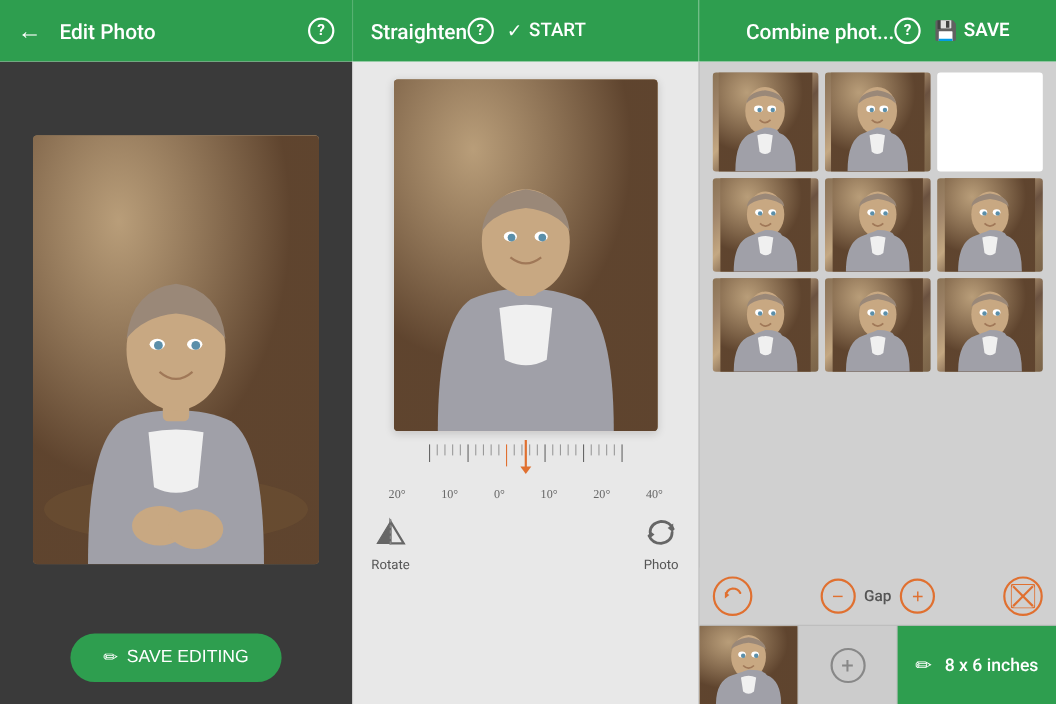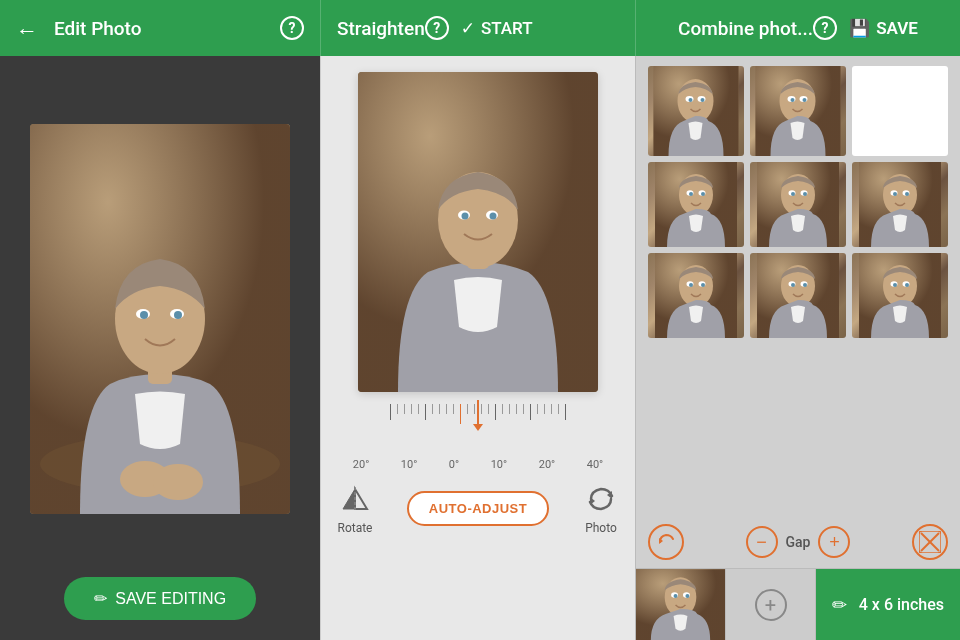--- a/index.html
+++ b/index.html
@@ -175,21 +175,22 @@
       align-items: center;
       margin-top: 8px;
     }
 
     .ruler-labels {
       display: flex;
       width: 100%;
       justify-content: space-around;
       font-size: 11px;
       color: #666;
-      margin-top: 18px;
+      margin-top: 4px;
+      font-family: Liberation Serif, serif;
     }
 
     .bottom-controls {
       display: flex;
       width: 100%;
       justify-content: space-between;
       align-items: center;
       padding: 10px 0 8px 0;
     }
 
@@ -575,21 +576,20 @@
         <div class="control-icon">
           <svg width="32" height="32" viewBox="0 0 32 32" xmlns="http://www.w3.org/2000/svg">
             <polygon points="4,26 16,6 16,26" fill="#666" stroke="#666" stroke-width="1"></polygon>
             <polygon points="28,26 16,6 16,26" fill="none" stroke="#666" stroke-width="2"></polygon>
             <line x1="16" y1="4" x2="16" y2="28" stroke="#888" stroke-width="1.5" stroke-dasharray="3,2"></line>
           </svg>
         </div>
         <span>Rotate</span>
       </div>
 
-      <button class="auto-adjust-btn">AUTO-ADJUST</button>
 
       <div class="control-item">
         <div class="control-icon">
           <svg width="32" height="32" viewBox="0 0 32 32" xmlns="http://www.w3.org/2000/svg">
             <path d="M6 16 Q6 8 16 6 Q24 6 27 13" stroke="#666" stroke-width="2.5" fill="none" stroke-linecap="round"></path>
             <polygon points="27,8 27,16 22,12" fill="#666"></polygon>
             <path d="M26 16 Q26 24 16 26 Q8 26 5 19" stroke="#666" stroke-width="2.5" fill="none" stroke-linecap="round"></path>
             <polygon points="5,22 5,14 10,18" fill="#666"></polygon>
           </svg>
         </div>
@@ -825,17 +825,17 @@
           <path d="M40 36 Q45 41 50 36" stroke="#a07858" stroke-width="1.5" fill="none"></path>
         </svg>
       </div>
 
       <div class="strip-add">
         <div class="add-circle">+</div>
       </div>
 
       <div class="bottom-right-info">
         <span class="edit-icon-white">✏</span>
-        <span class="size-label">4 x 6 inches</span>
+        <span class="size-label">8 x 6 inches</span>
       </div>
     </div>
   </div>
 </div>
 
 </body></html>

